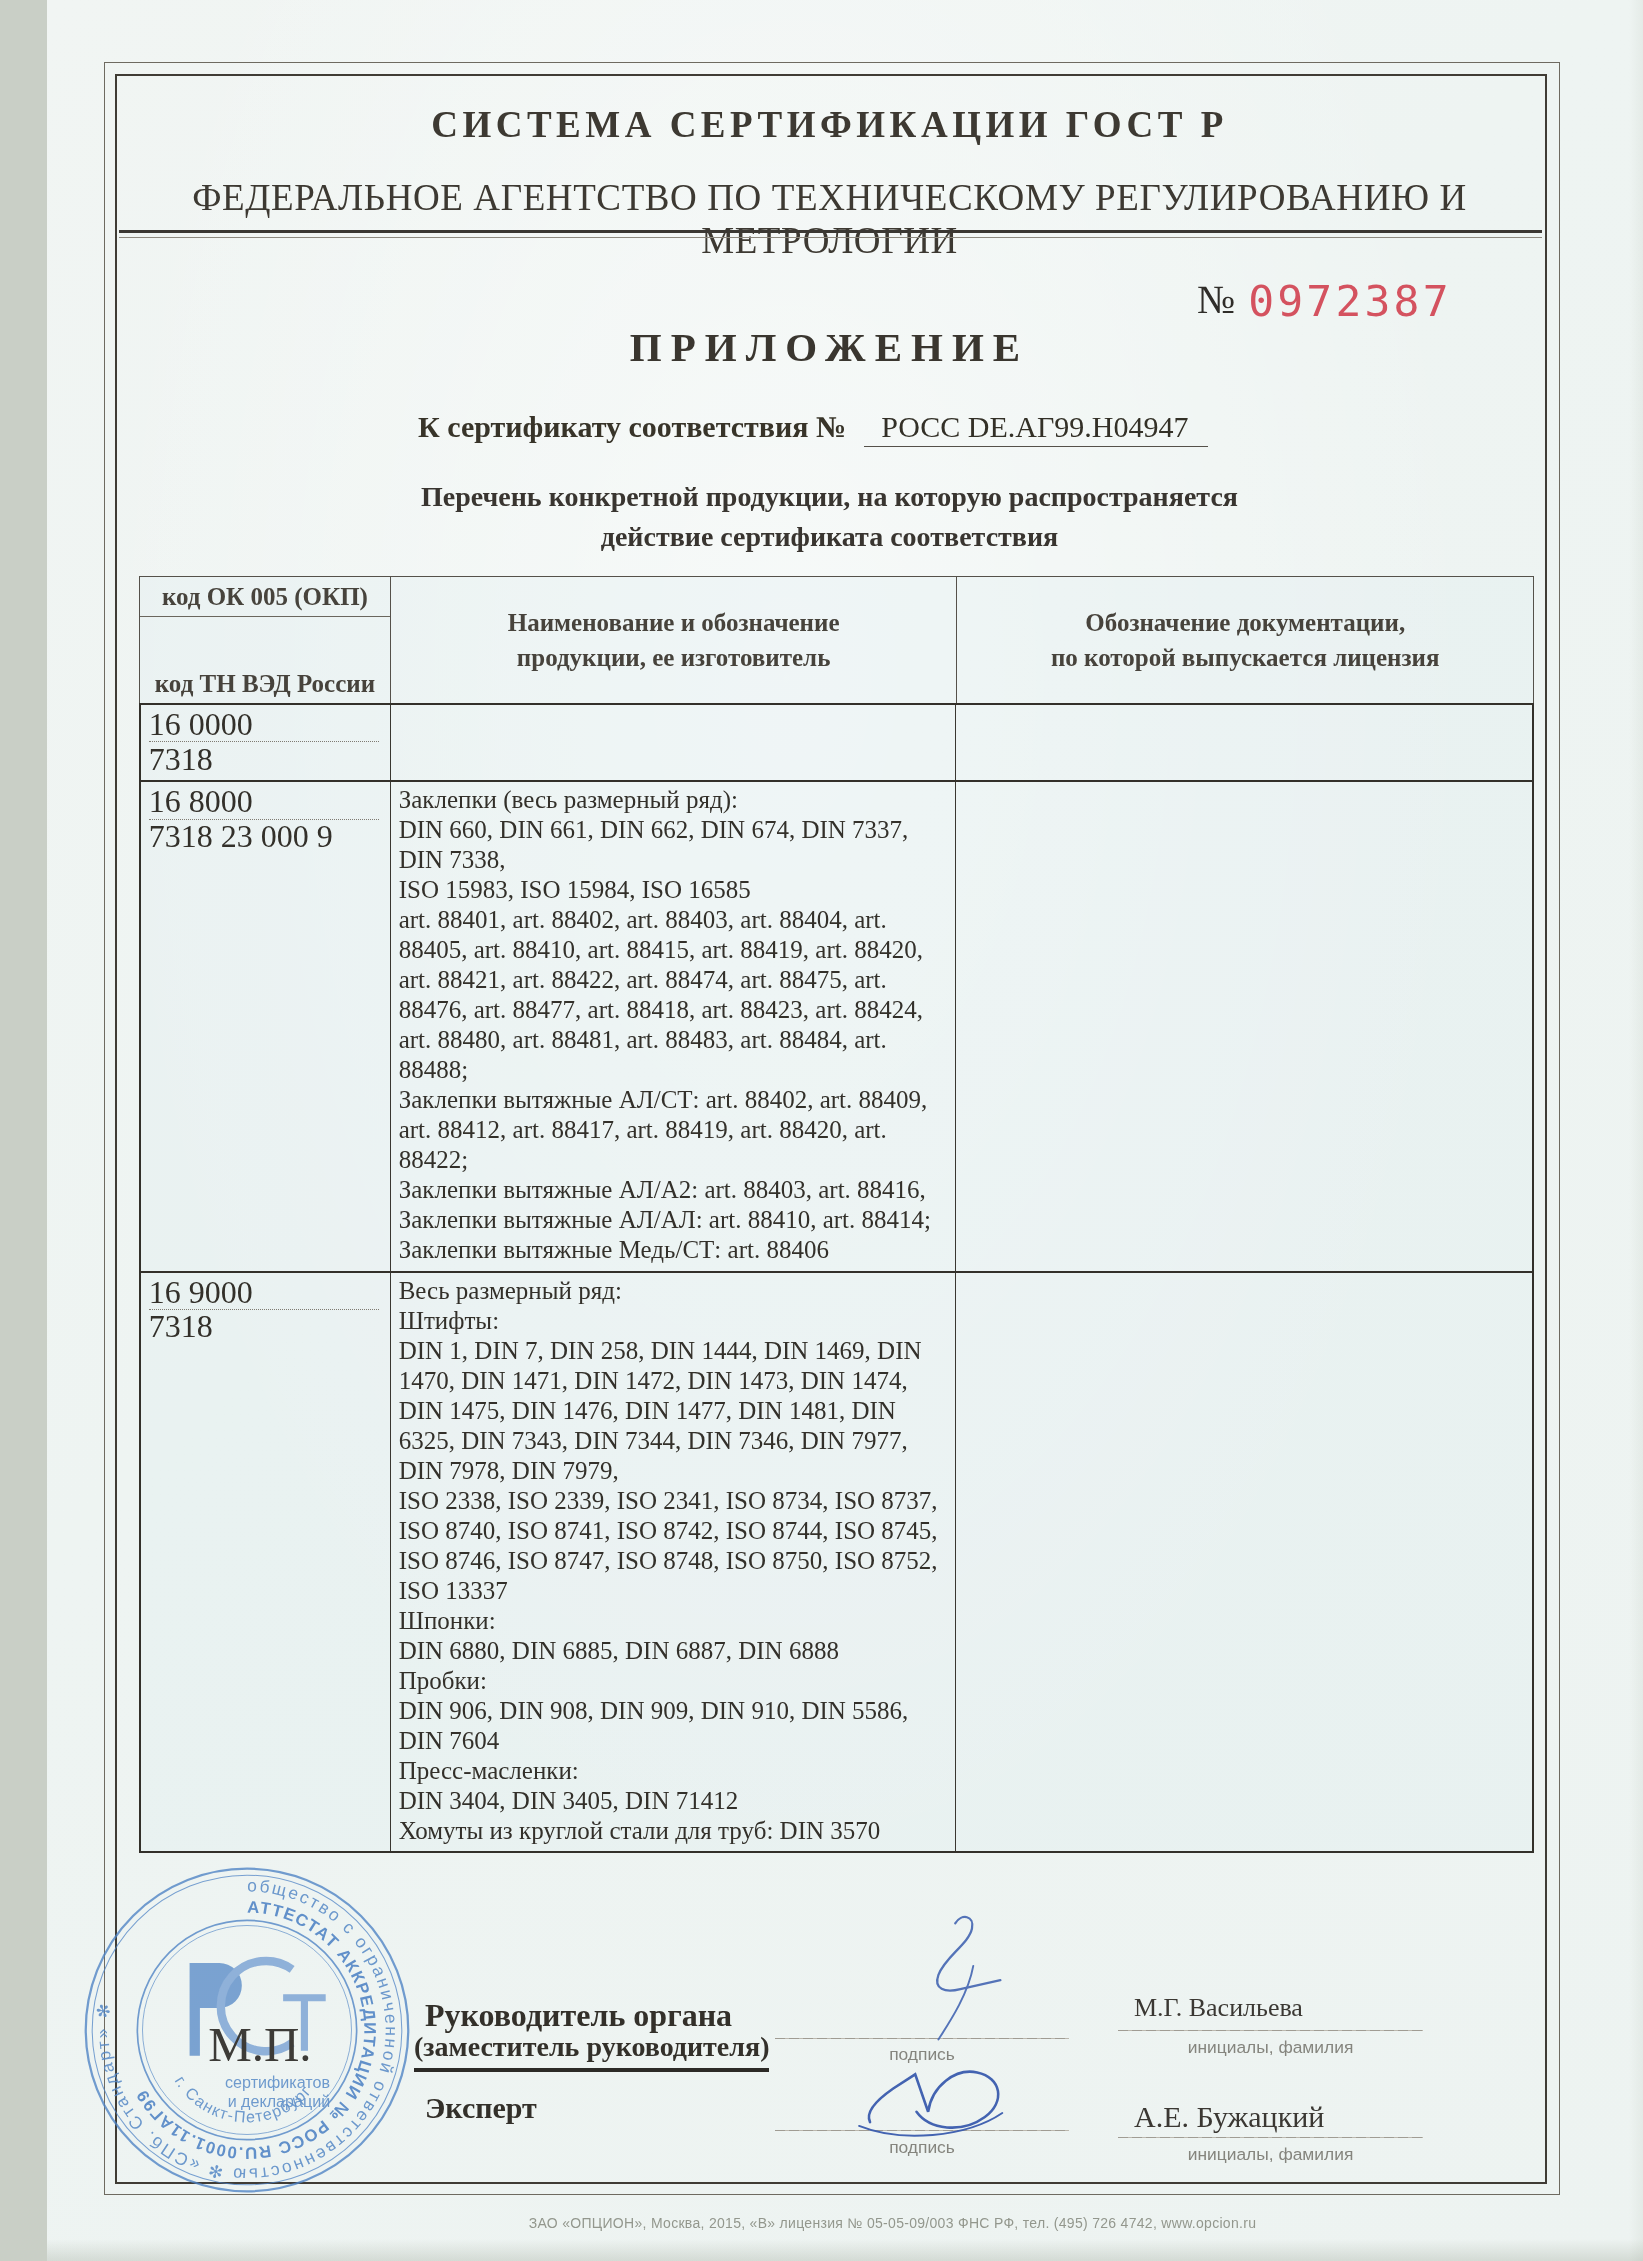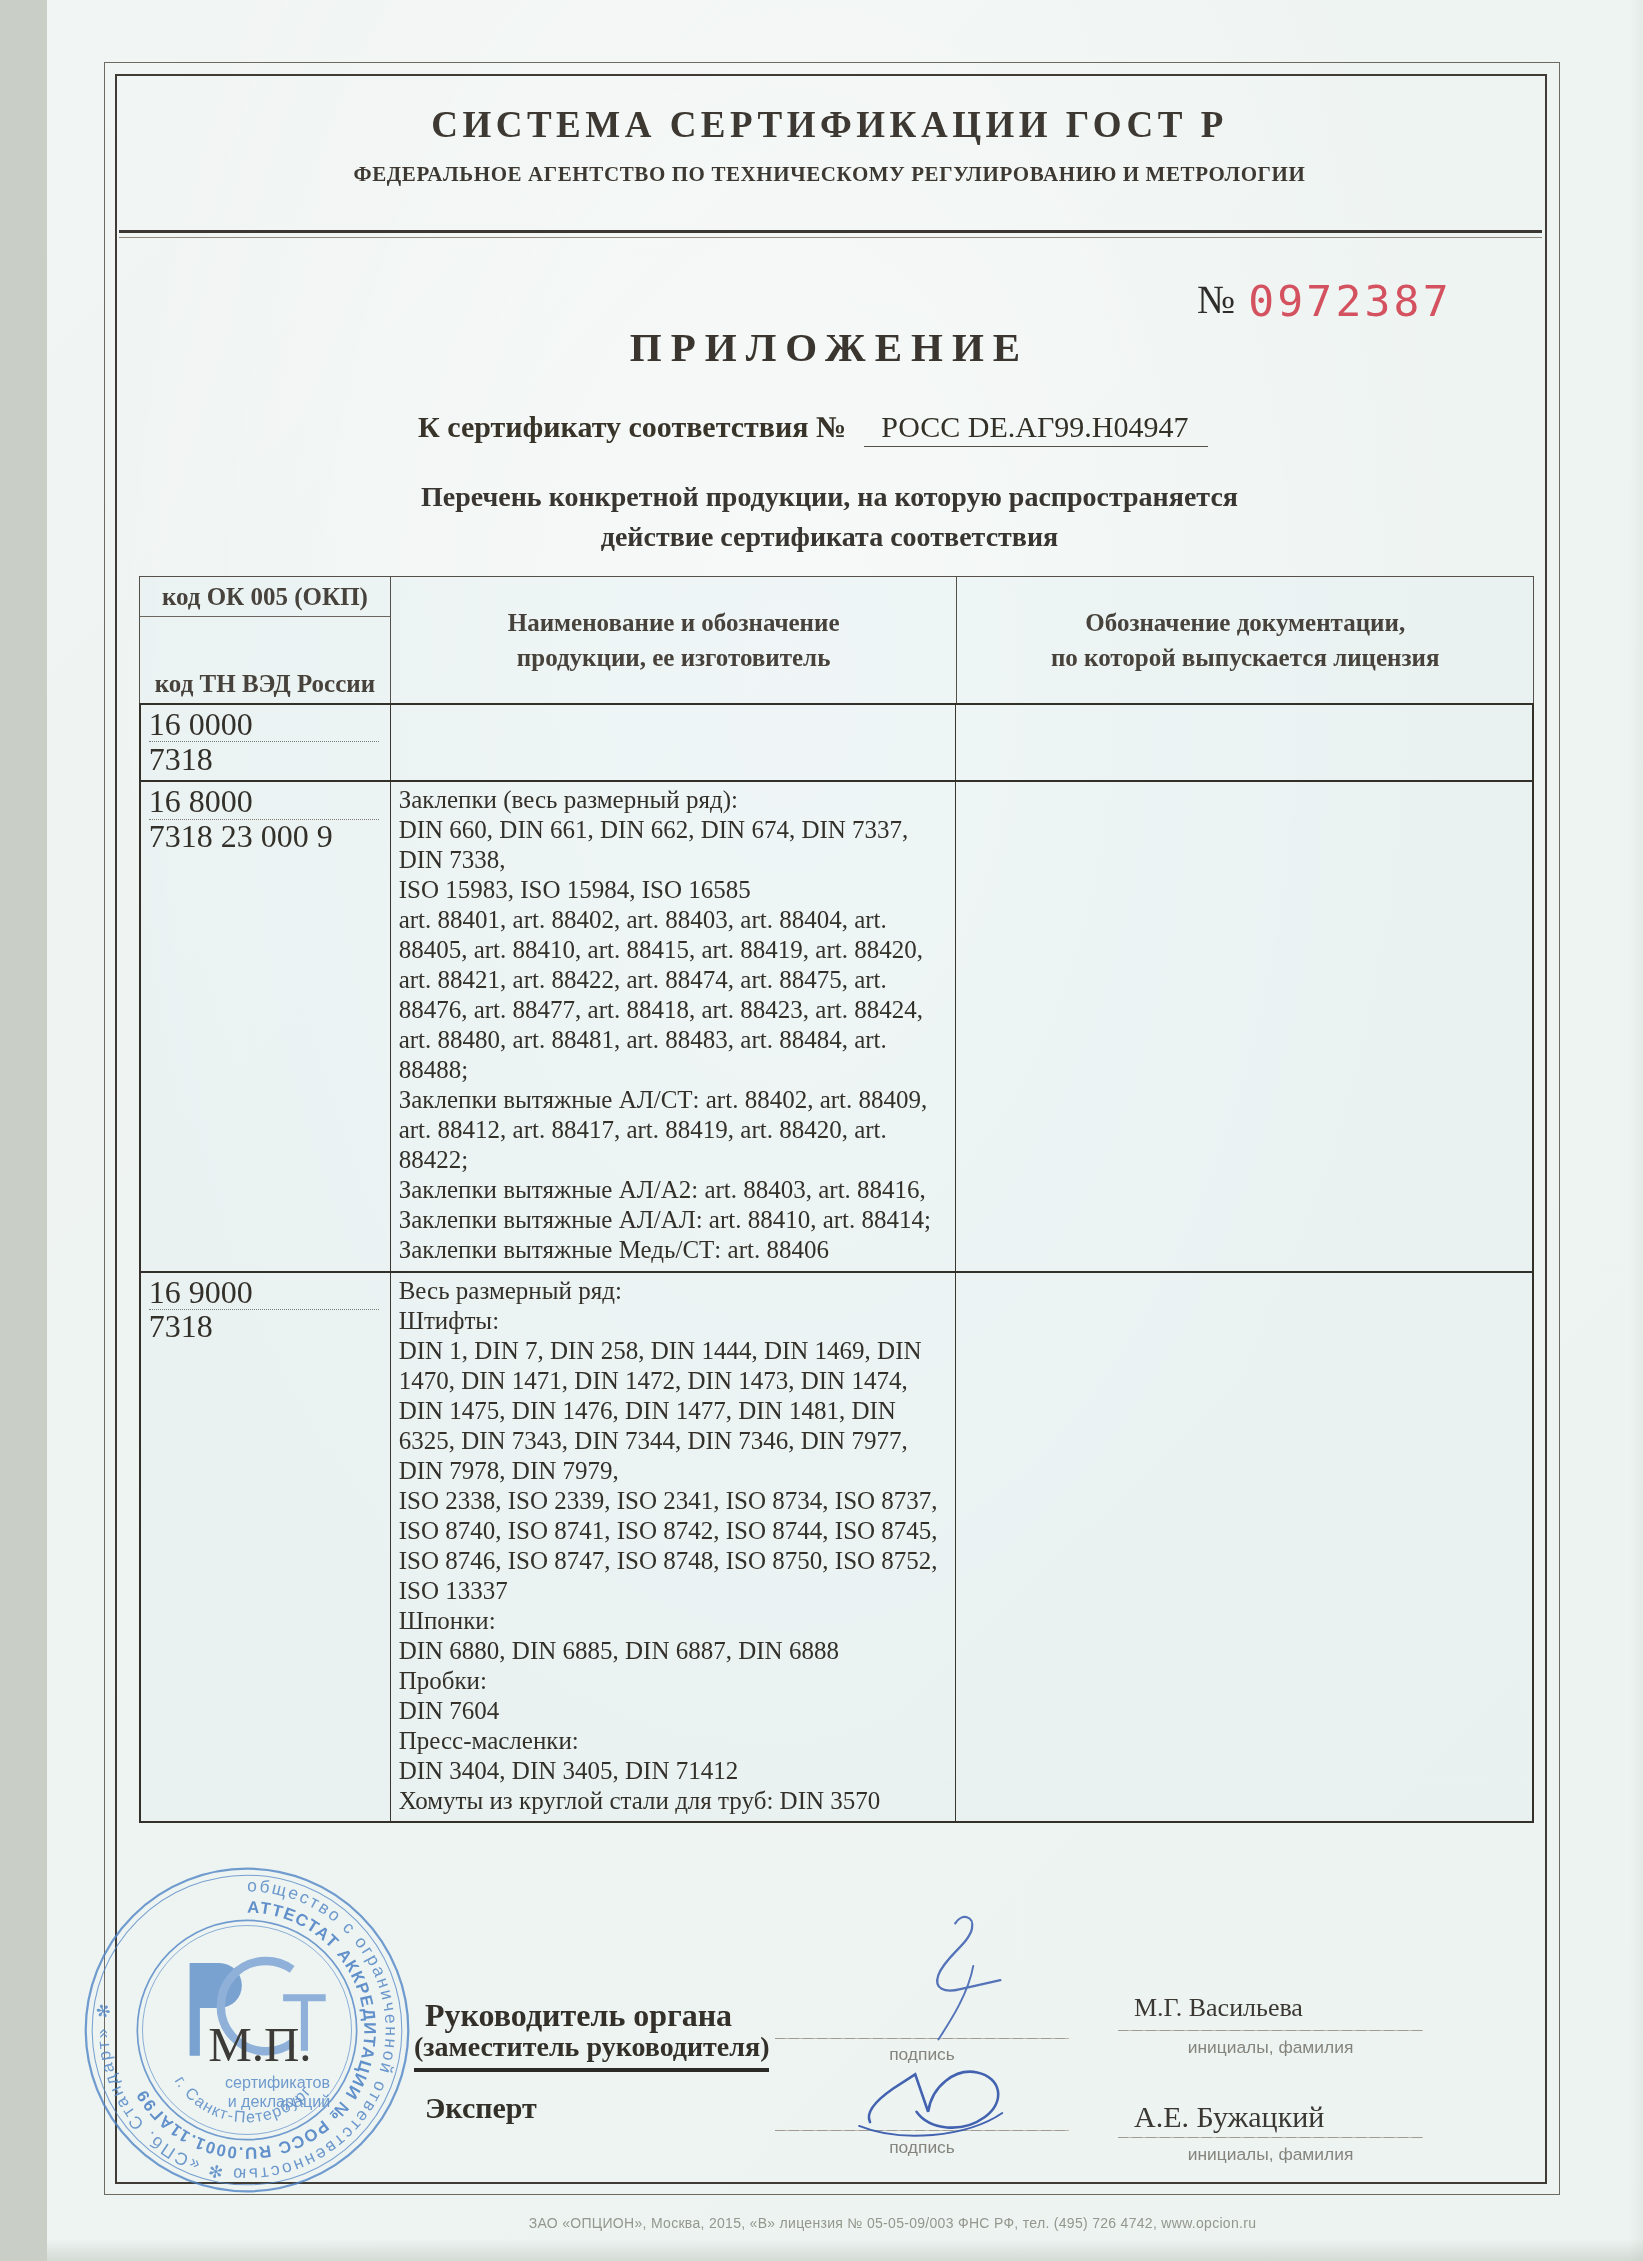--- a/index.html
+++ b/index.html
@@ -17,21 +17,21 @@
   .page::before{content:"";position:absolute;left:0;bottom:0;width:100%;height:22px;
     background:linear-gradient(to bottom,rgba(120,130,110,0),rgba(120,130,110,.22));pointer-events:none;z-index:9;}
   .abs{position:absolute;}
   
   .frame-outer{left:57px;top:62px;width:1454px;height:2131px;border:1.3px solid #6e6a60;}
   .frame-inner{left:68px;top:74px;width:1428px;height:2106px;border:2.6px solid #403c35;}
   .hrule{left:72px;top:230px;width:1423px;height:3.2px;background:#3b3833;}
   .hrule2{left:72px;top:237px;width:1423px;height:1.3px;background:#8d897f;}
   
   .sys-title{left:71px;top:103px;width:1423px;text-align:center;font-size:37px;font-weight:bold;letter-spacing:4.5px;color:#3d3932;}
-  .agency-title{left:71px;top:162px;width:1423px;text-align:center;font-size:21px;font-weight:bold;letter-spacing:0.6px;color:#3d3932;}
+  .agency-title{left:71px;top:176px;width:1423px;text-align:center;font-size:37px;font-weight:normal;letter-spacing:0.6px;color:#3d3932;}
   
   .blank-no{left:1150px;top:276px;white-space:nowrap;}
   .blank-no .pre{font-size:40px;color:#2f2d29;vertical-align:top;}
   .blank-no .num{font-family:"DejaVu Sans Mono",monospace;font-size:43px;color:#d4525f;letter-spacing:3.2px;margin-left:13px;vertical-align:top;}
   .doc-title{left:71px;top:323px;width:1423px;text-align:center;font-size:41px;font-weight:bold;letter-spacing:9px;color:#3a362f;}
   .cert-line{left:371px;top:410px;font-size:30px;white-space:nowrap;}
   .cert-line .lbl{font-weight:bold;color:#383429;}
   .cert-line .val{margin-left:18px;padding:0 19.4px 2.6px 17px;border-bottom:1.9px solid #55514a;color:#333027;}
   .sub1{left:71px;top:481px;width:1423px;text-align:center;font-size:28px;font-weight:bold;color:#393530;}
   .sub2{left:71px;top:521px;width:1423px;text-align:center;font-size:28px;font-weight:bold;color:#393530;}
@@ -167,20 +167,21 @@
             <div class="pline">DIN 1475, DIN 1476, DIN 1477, DIN 1481, DIN</div>
             <div class="pline">6325, DIN 7343, DIN 7344, DIN 7346, DIN 7977,</div>
             <div class="pline">DIN 7978, DIN 7979,</div>
             <div class="pline">ISO 2338, ISO 2339, ISO 2341, ISO 8734, ISO 8737,</div>
             <div class="pline">ISO 8740, ISO 8741, ISO 8742, ISO 8744, ISO 8745,</div>
             <div class="pline">ISO 8746, ISO 8747, ISO 8748, ISO 8750, ISO 8752,</div>
             <div class="pline">ISO 13337</div>
             <div class="pline">Шпонки:</div>
             <div class="pline">DIN 6880, DIN 6885, DIN 6887, DIN 6888</div>
             <div class="pline">Пробки:</div>
+            <div class="pline">DIN 906, DIN 908, DIN 909, DIN 910, DIN 5586,</div>
             <div class="pline">DIN 7604</div>
             <div class="pline">Пресс-масленки:</div>
             <div class="pline">DIN 3404, DIN 3405, DIN 71412</div>
             <div class="pline">Хомуты из круглой стали для труб: DIN 3570</div>
           </div>
           <div class="t-cell c3"></div>
         </div>
       </div>
   </div>
 

